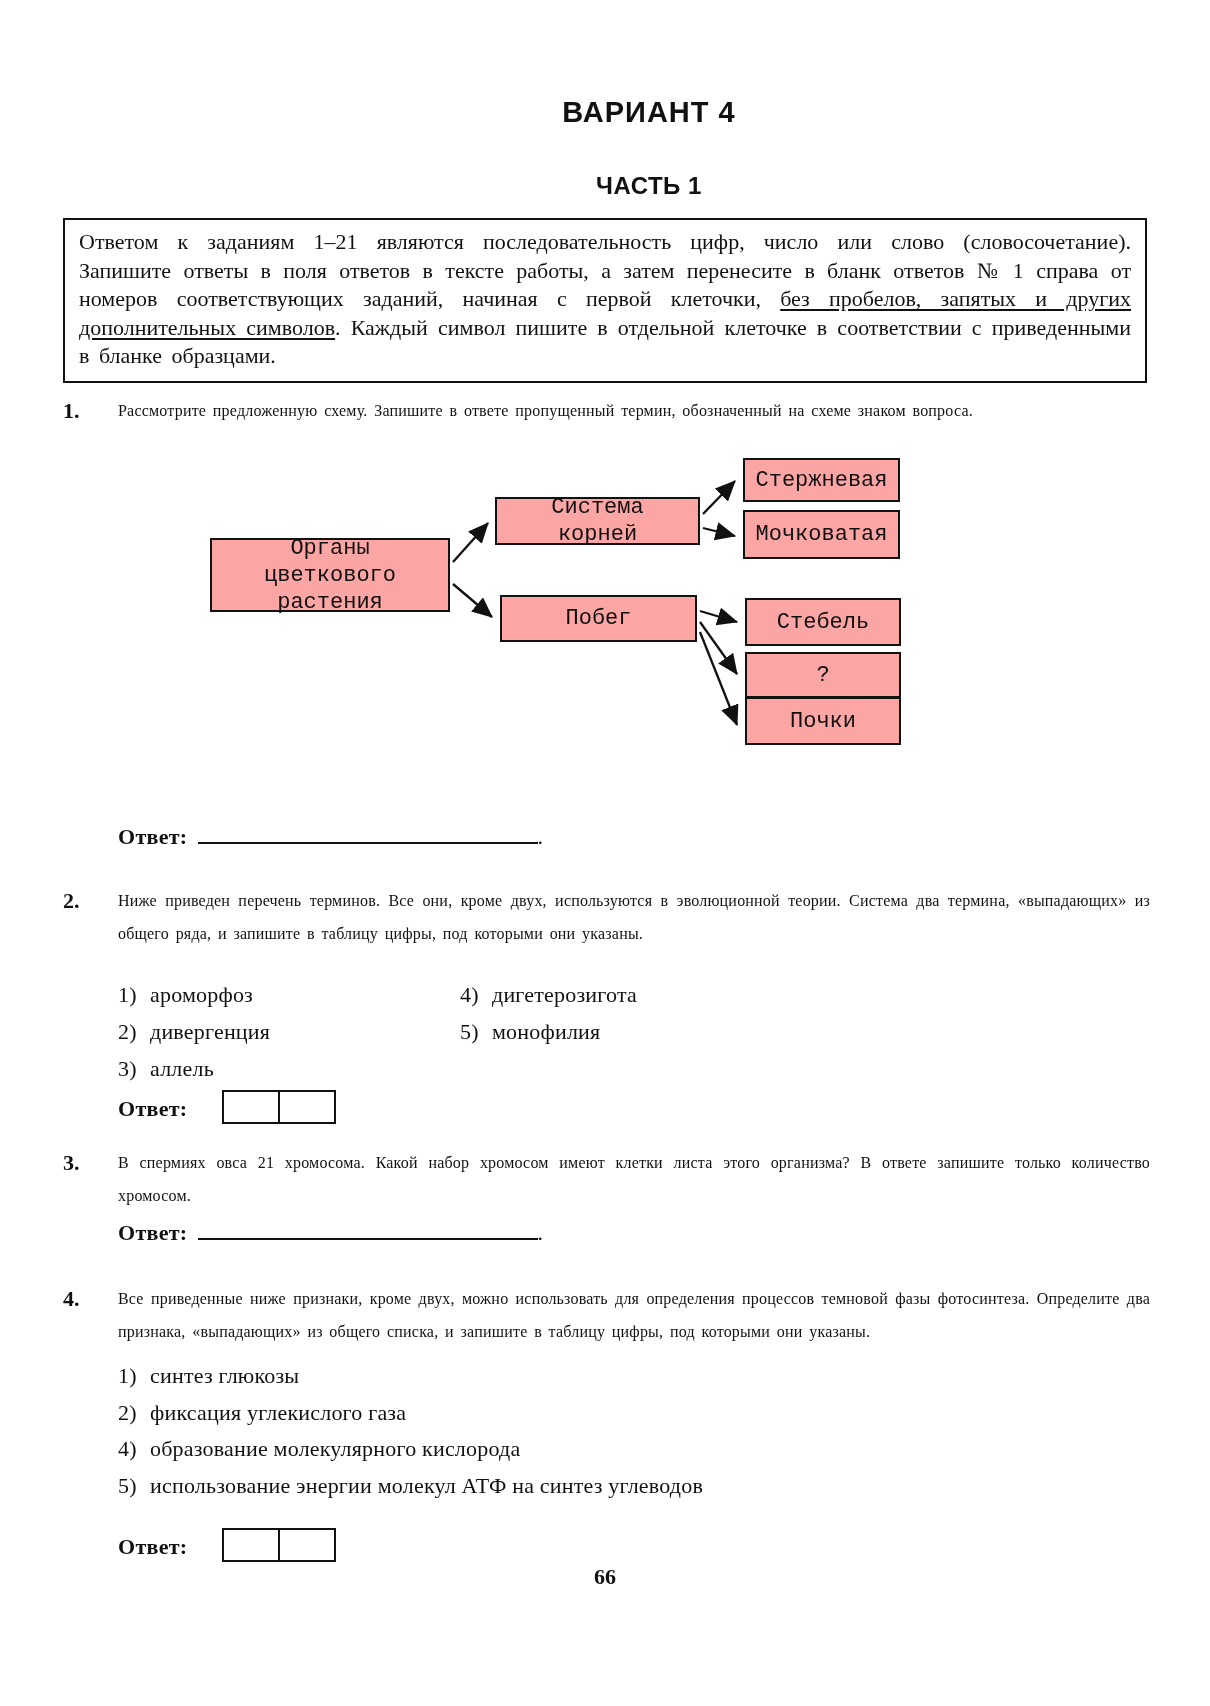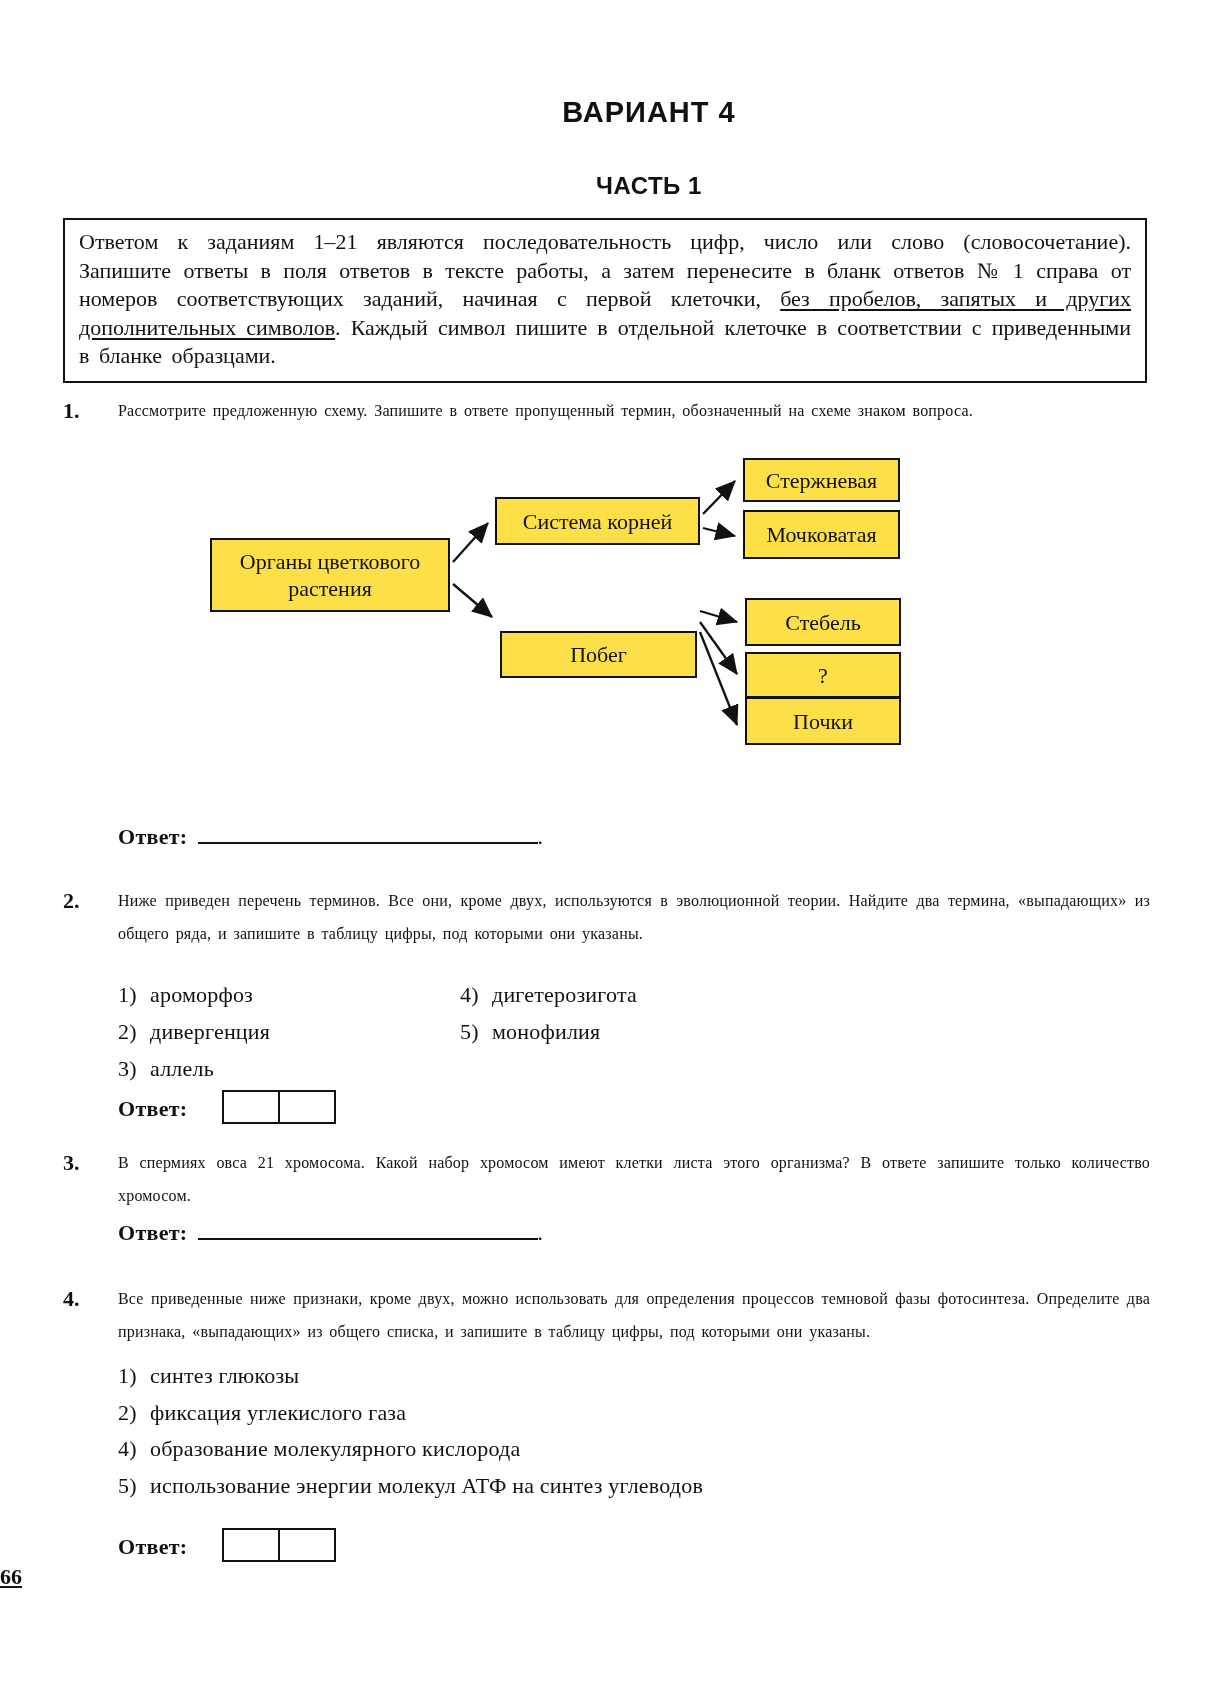--- a/index.html
+++ b/index.html
@@ -34,27 +34,27 @@
     letter-spacing:0.2px;word-spacing:2.5px;
   }
   .q1{top:394px;}
   .q2{top:884px;}
   .q3{top:1146px;}
   .q4{top:1282px;}
 
   
   .diagram{position:absolute;top:450px;left:60px;width:1090px;height:312px;}
   .dbox{
-    position:absolute;border:2.5px solid #111;background:#fde047;box-sizing:border-box;
+    position:absolute;border:2.5px solid #111;background:#fca5a5;box-sizing:border-box;
     display:flex;align-items:center;justify-content:center;text-align:center;
-    font-size:22px;line-height:27px;padding:2px 15px;
+    font-size:22px;line-height:27px;padding:2px 15px;font-family:Liberation Mono, monospace;
   }
   .d-root{left:150px;top:88px;width:240px;height:74px;}
   .d-sys{left:435px;top:47px;width:205px;height:48px;}
-  .d-shoot{left:440px;top:145px;width:197px;height:47px;margin-top:36px;}
+  .d-shoot{left:440px;top:145px;width:197px;height:47px;}
   .d-leaf1{left:683px;top:8px;width:157px;height:44px;}
   .d-leaf2{left:683px;top:60px;width:157px;height:49px;}
   .d-leaf3{left:685px;top:148px;width:156px;height:48px;}
   .d-leaf4{left:685px;top:202px;width:156px;height:46px;}
   .d-leaf5{left:685px;top:247px;width:156px;height:48px;}
   .arrows{position:absolute;left:0;top:0;width:1090px;height:312px;}
 
   .answer-row{position:absolute;left:118px;font-size:22px;white-space:nowrap;}
   .ans1{top:820px;}
   .ans2{top:1094px;}
@@ -73,22 +73,22 @@
   .acell + .acell{border-left:none;}
 
   .opts2{position:absolute;top:976px;left:118px;display:flex;font-size:22px;}
   .opts2 .col1{width:342px;}
   .opt-row{line-height:37px;letter-spacing:0.2px;}
   .opt-num{display:inline-block;min-width:32px;}
   .opts4{position:absolute;top:1358px;left:118px;font-size:22px;}
   .opts4 .opt-row{line-height:36.5px;}
 
   .page-number{
-    position:absolute;top:1564px;left:0;width:100%;text-align:left;
-    font-size:22px;font-weight:bold;text-decoration:underline;
+    position:absolute;top:1564px;left:0;width:100%;text-align:center;
+    font-size:22px;font-weight:bold;
   }
 </style>
 </head>
 <body>
 
 <div class="page">
 
   <div class="variant-title centered">ВАРИАНТ 4</div>
   <div class="part-title centered">ЧАСТЬ 1</div>
 
@@ -125,21 +125,21 @@
     <div class="dbox d-leaf4">?</div>
     <div class="dbox d-leaf5">Почки</div>
   </div>
 
   <div class="answer-row ans1">
     <span class="answer-label">Ответ:</span><span class="answer-line"></span><span>.</span>
   </div>
 
   <div class="question q2">
     <div class="qnum">2.</div>
-    <div class="qtext">Ниже приведен перечень терминов. Все они, кроме двух, используются в эволюционной теории. Найдите два термина, «выпадающих» из общего ряда, и запишите в таблицу цифры, под которыми они указаны.</div>
+    <div class="qtext">Ниже приведен перечень терминов. Все они, кроме двух, используются в эволюционной теории. Система два термина, «выпадающих» из общего ряда, и запишите в таблицу цифры, под которыми они указаны.</div>
   </div>
   <div class="opts2">
     <div class="col1">
       <div class="opt-row"><span class="opt-num">1)</span><span>ароморфоз</span></div>
       <div class="opt-row"><span class="opt-num">2)</span><span>дивергенция</span></div>
       <div class="opt-row"><span class="opt-num">3)</span><span>аллель</span></div>
     </div>
     <div class="col2">
       <div class="opt-row"><span class="opt-num">4)</span><span>дигетерозигота</span></div>
       <div class="opt-row"><span class="opt-num">5)</span><span>монофилия</span></div>

